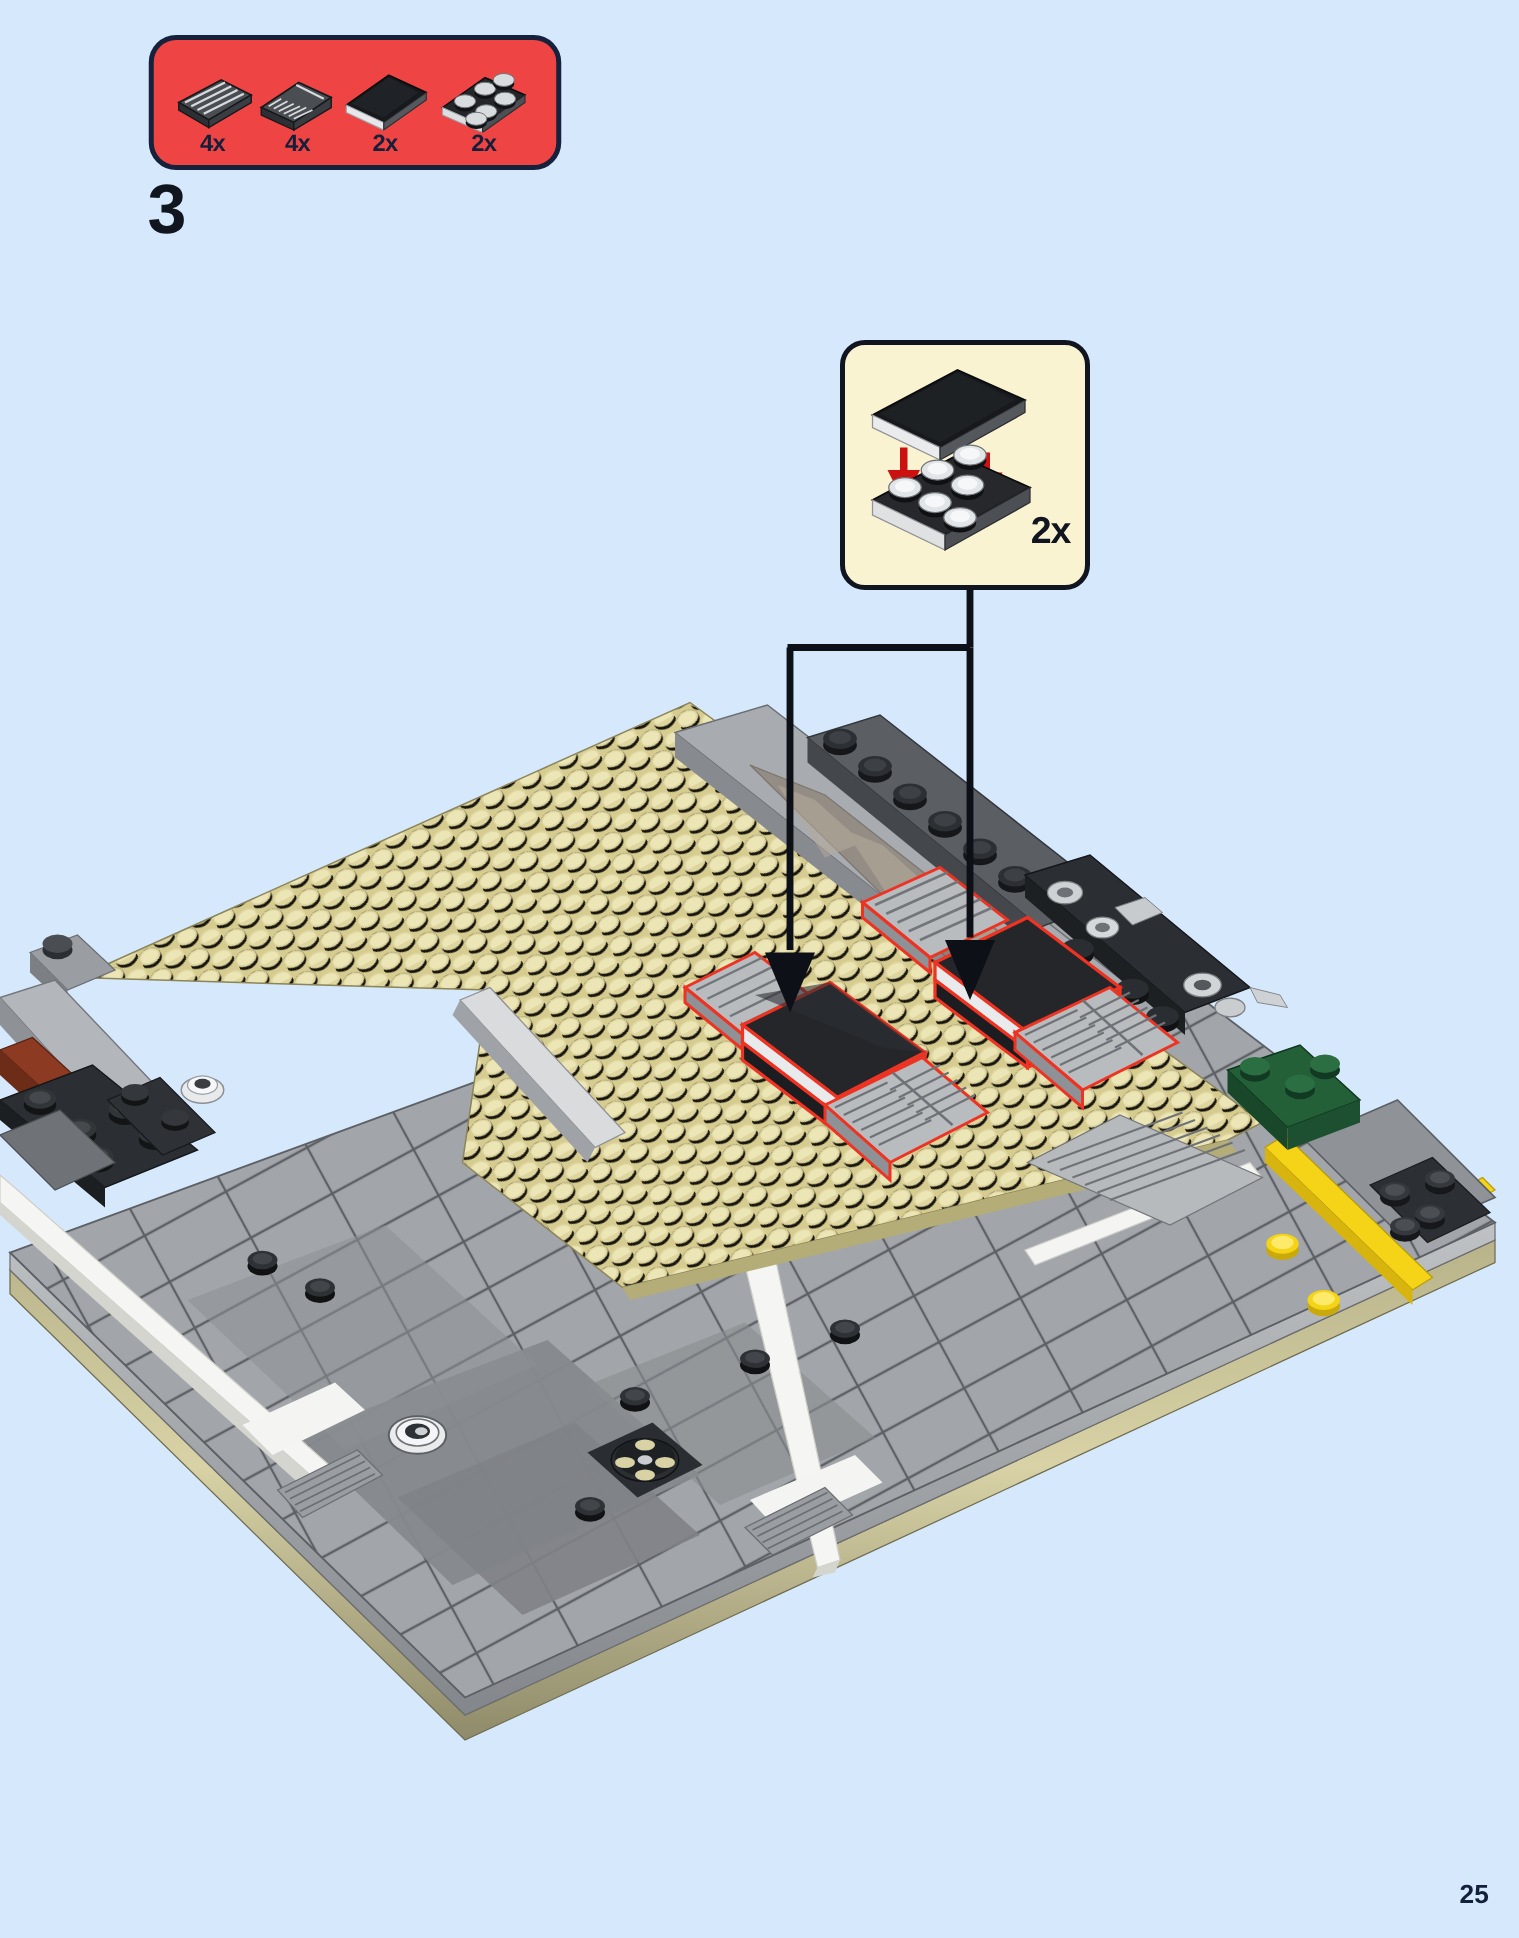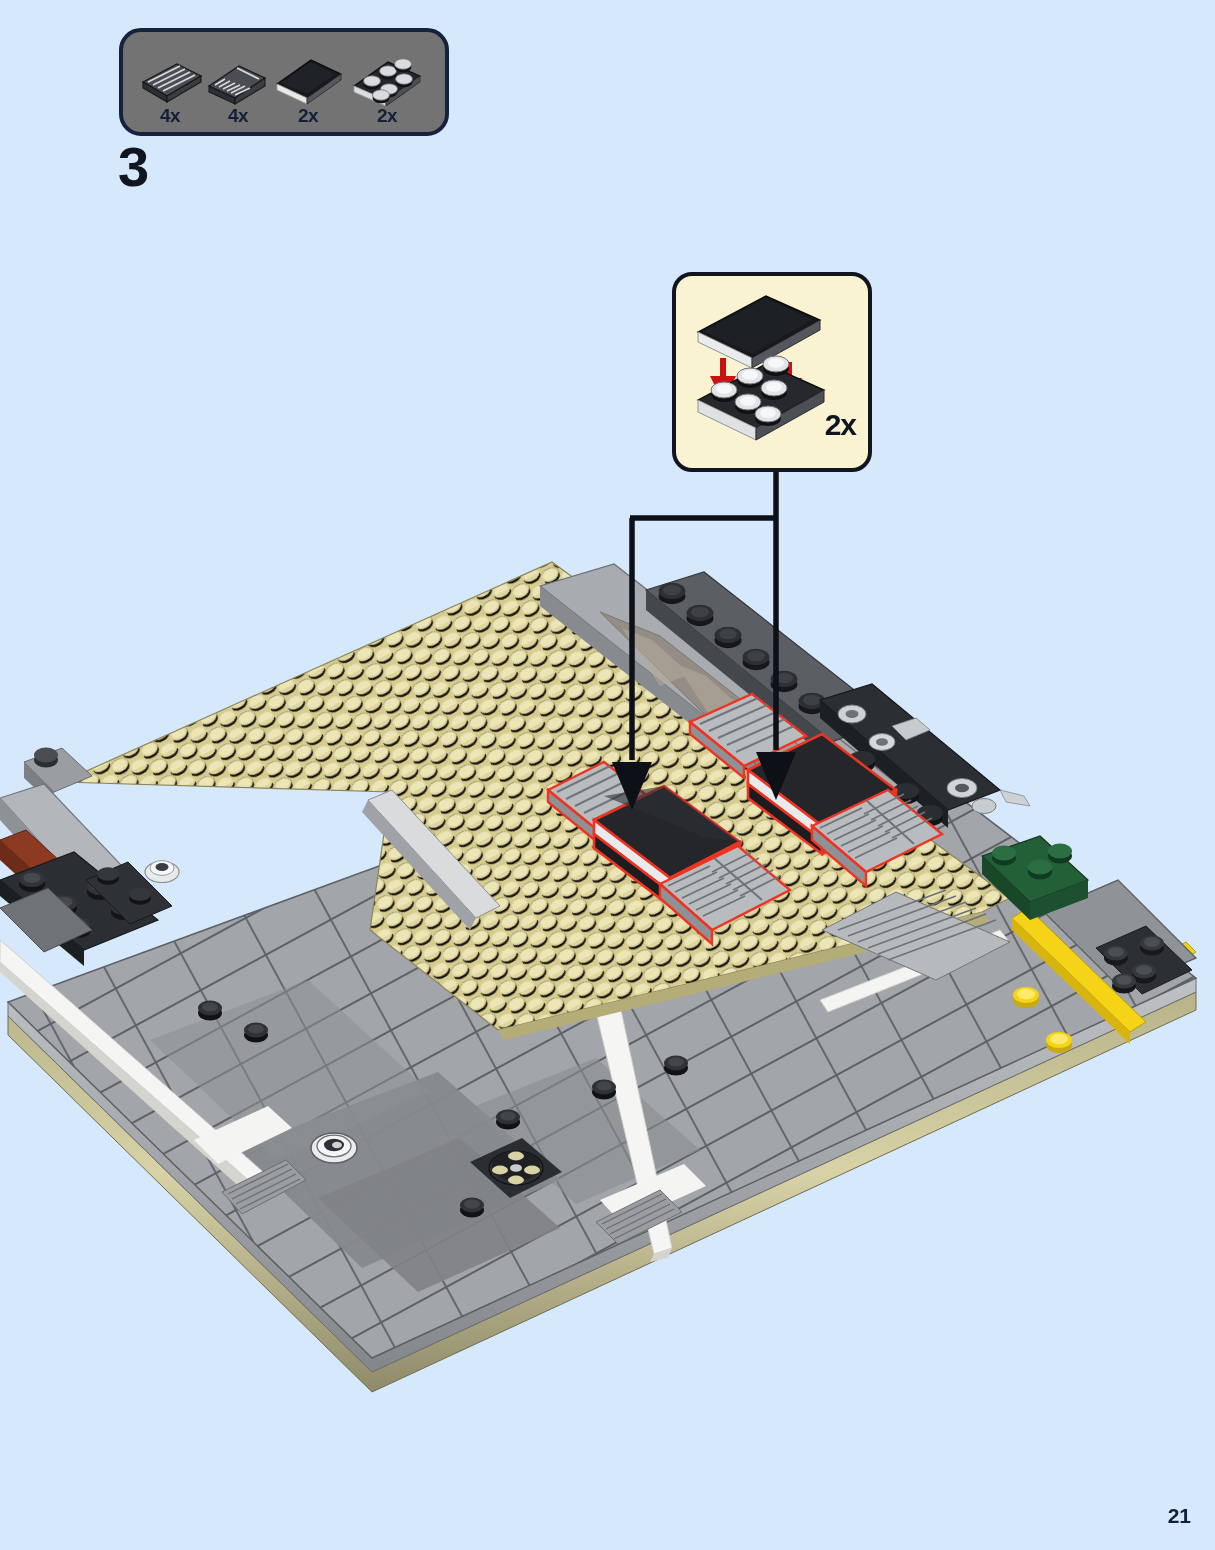--- a/index.html
+++ b/index.html
@@ -9,21 +9,21 @@
     background:#d6e9fc;
     font-family:"Liberation Sans", sans-serif;
     overflow:hidden;
     position:relative;
   }
   #page{position:absolute;inset:0;}
 
   
   #parts-box{
     position:absolute;left:119px;top:28px;width:330px;height:108px;
-    background:#737373;
+    background:#ef4444;
     border:4px solid #16213b;
     border-radius:22px;
     box-sizing:border-box;
   }
   .part-cell{
     position:absolute;bottom:6px;width:78px;text-align:center;
   }
   .part-cell .glyph{height:58px;position:relative;}
   .part-cell .qty{
     font-size:19px;font-weight:bold;color:#14203a;
@@ -612,15 +612,15 @@
 
           <ellipse cx="92" cy="142" rx="13" ry="8" fill="#0e1012"></ellipse>
           <ellipse cx="92" cy="138" rx="13" ry="8" fill="#e2e5e8" stroke="#6e7175" stroke-width="1"></ellipse>
           <ellipse cx="92" cy="137" rx="8" ry="4.8" fill="#f6f7f8"></ellipse>
         </g>
       </g>
     </svg>
     <div id="callout-qty">2x</div>
   </div>
 
-  <div id="page-number">21</div>
+  <div id="page-number">25</div>
 
 </div>
 
 </body></html>

